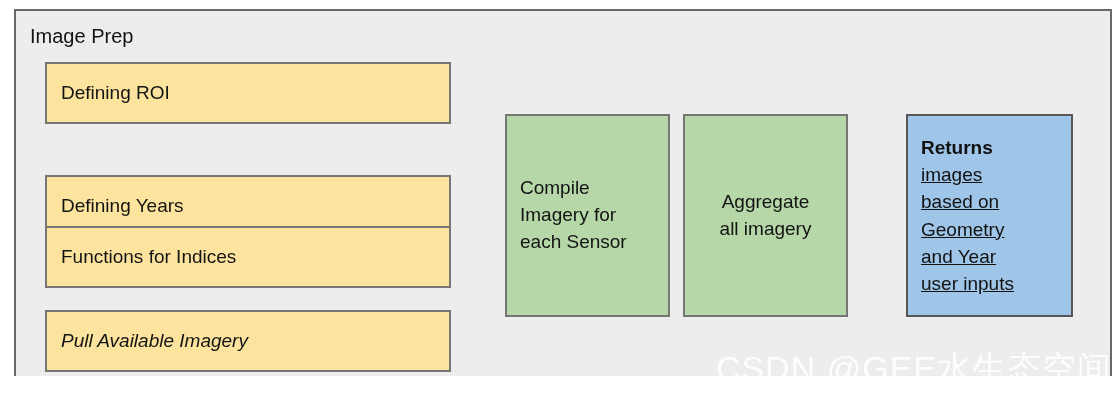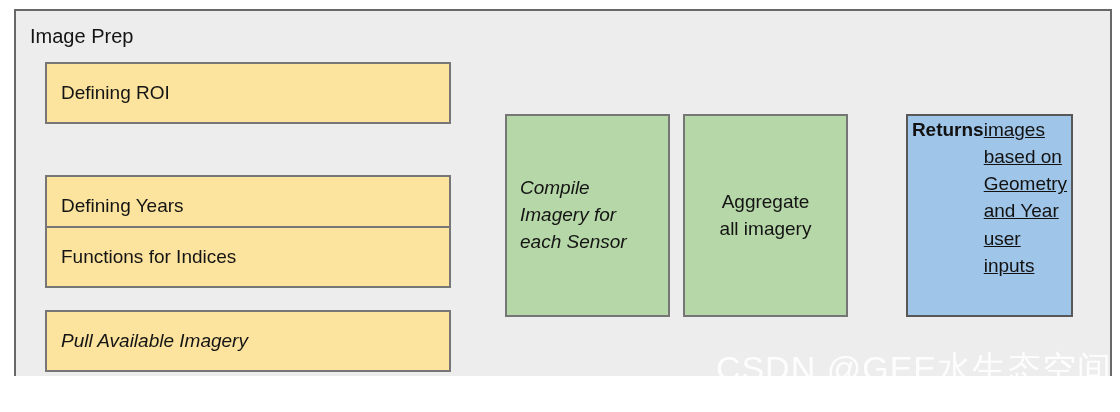--- a/index.html
+++ b/index.html
@@ -63,33 +63,33 @@
     display: flex;
     flex-direction: column;
     justify-content: center;
     padding: 0 13px;
     font-size: 19px;
     line-height: 1.42;
     color: #141414;
     white-space: pre-line;
     z-index: 2;
   }
-  .proc-compile { left: 505px; font-style: italic; }
+  .proc-compile { left: 505px; }
   .proc-aggregate { left: 683px; text-align: center; }
   .returns {
     position: absolute;
     left: 906px;
     top: 114px;
     width: 167px;
     height: 203px;
     box-sizing: border-box;
     background: #9fc5e8;
     border: 2px solid #585858;
     display: flex;
-    flex-direction: row;
+    flex-direction: column;
     justify-content: center;
     padding: 0 13px;
     font-size: 19px;
     line-height: 1.43;
     color: #121212;
     z-index: 2;
   }
   .returns-title { font-weight: bold; }
   .returns-body { white-space: pre-line; text-decoration: underline; }
   .wm-csdn {

